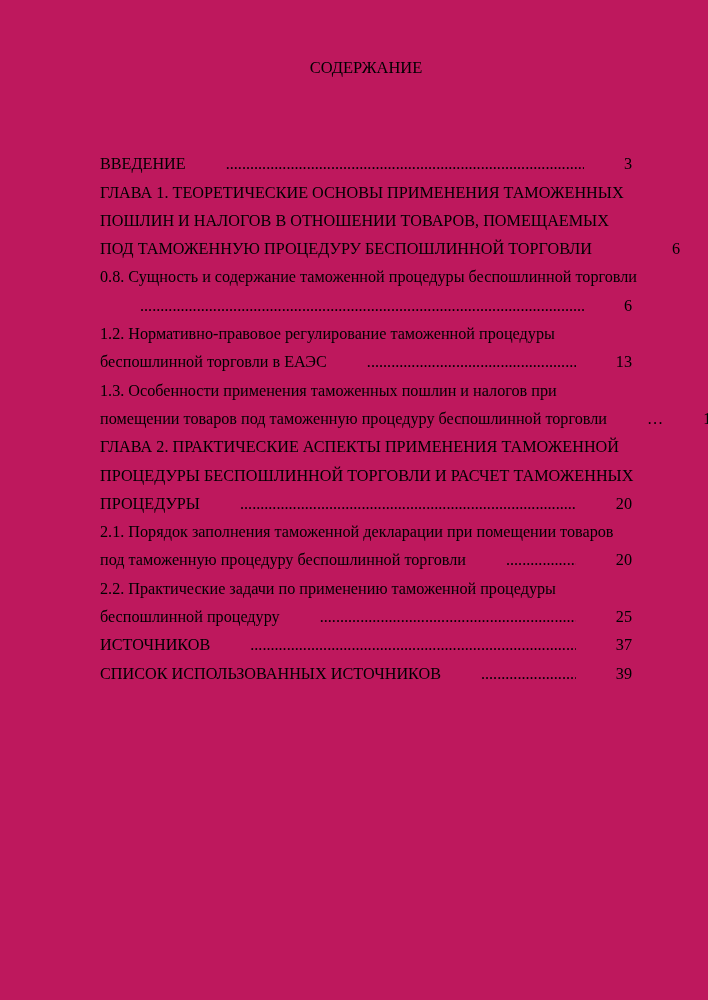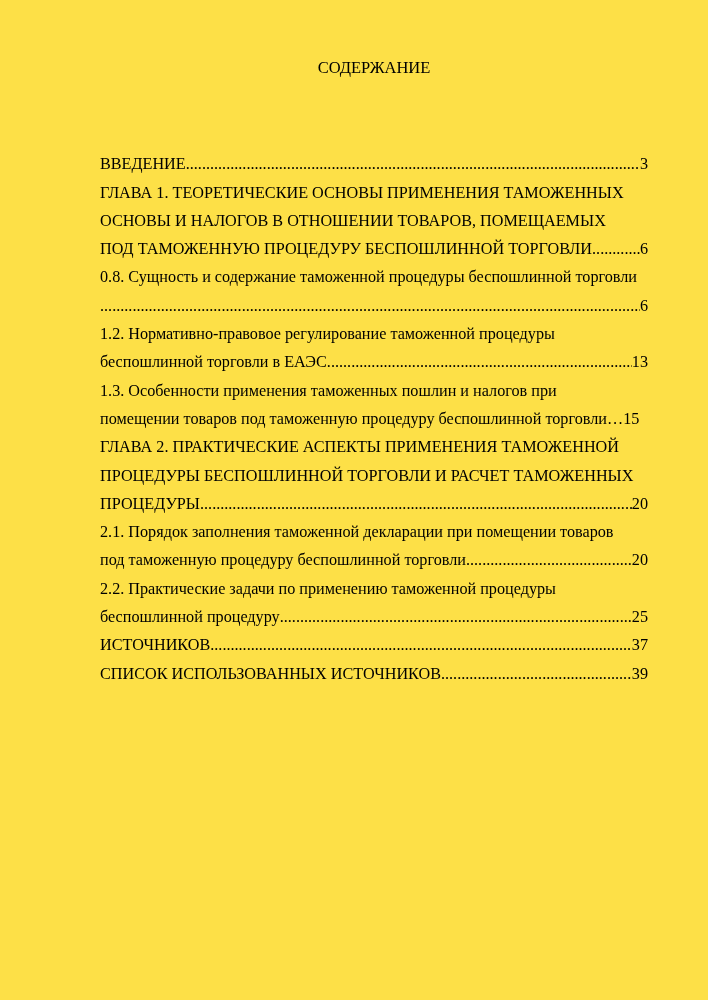--- a/index.html
+++ b/index.html
@@ -11,39 +11,40 @@
     width: 708px;
     height: 1000px;
     overflow: hidden;
     font-family: "Liberation Serif", "DejaVu Serif", serif;
     color: #000000;
   }
   .page {
     box-sizing: border-box;
     width: 708px;
     height: 1000px;
-    padding: 54px 60px 0 100px;
-    background: #fde047;
+    padding: 54px 76px 0 100px;
+    background: #be185d;
   }
   .doc-title {
     font-size: 16.5px;
     line-height: 28.3px;
     text-align: center;
     margin-bottom: 68px;
     white-space: nowrap;
   }
   .toc {
     font-size: 16.2px;
     line-height: 28.3px;
   }
   .toc-line {
     display: flex;
     align-items: flex-start;
     height: 28.3px;
     white-space: nowrap;
+    gap: 40px;
   }
   .toc-line .txt {
     flex: 0 0 auto;
     white-space: pre;
   }
   .toc-line .leader {
     flex: 1 1 auto;
     overflow: hidden;
     white-space: nowrap;
     min-width: 0;
@@ -64,21 +65,21 @@
   <div class="toc" id="toc">
       <div class="toc-line">
     <span class="txt">ВВЕДЕНИЕ</span>
   <span class="leader">................................................................................................................................................................................................................................................................................................................................................................................................................</span>
         <span class="pg">3</span>
       </div>
       <div class="toc-line">
     <span class="txt">ГЛАВА 1. ТЕОРЕТИЧЕСКИЕ ОСНОВЫ ПРИМЕНЕНИЯ ТАМОЖЕННЫХ</span>
   </div>
       <div class="toc-line">
-    <span class="txt">ОСНОВЫ И НАЛОГОВ В ОТНОШЕНИИ ТОВАРОВ, ПОМЕЩАЕМЫХ</span>
+    <span class="txt">ПОШЛИН И НАЛОГОВ В ОТНОШЕНИИ ТОВАРОВ, ПОМЕЩАЕМЫХ</span>
   </div>
       <div class="toc-line">
     <span class="txt">ПОД ТАМОЖЕННУЮ ПРОЦЕДУРУ БЕСПОШЛИННОЙ ТОРГОВЛИ</span>
   <span class="leader">................................................................................................................................................................................................................................................................................................................................................................................................................</span>
         <span class="pg">6</span>
       </div>
       <div class="toc-line">
     <span class="txt">0.8. Сущность и содержание таможенной процедуры беспошлинной торговли</span>
   </div>
       <div class="toc-line">

